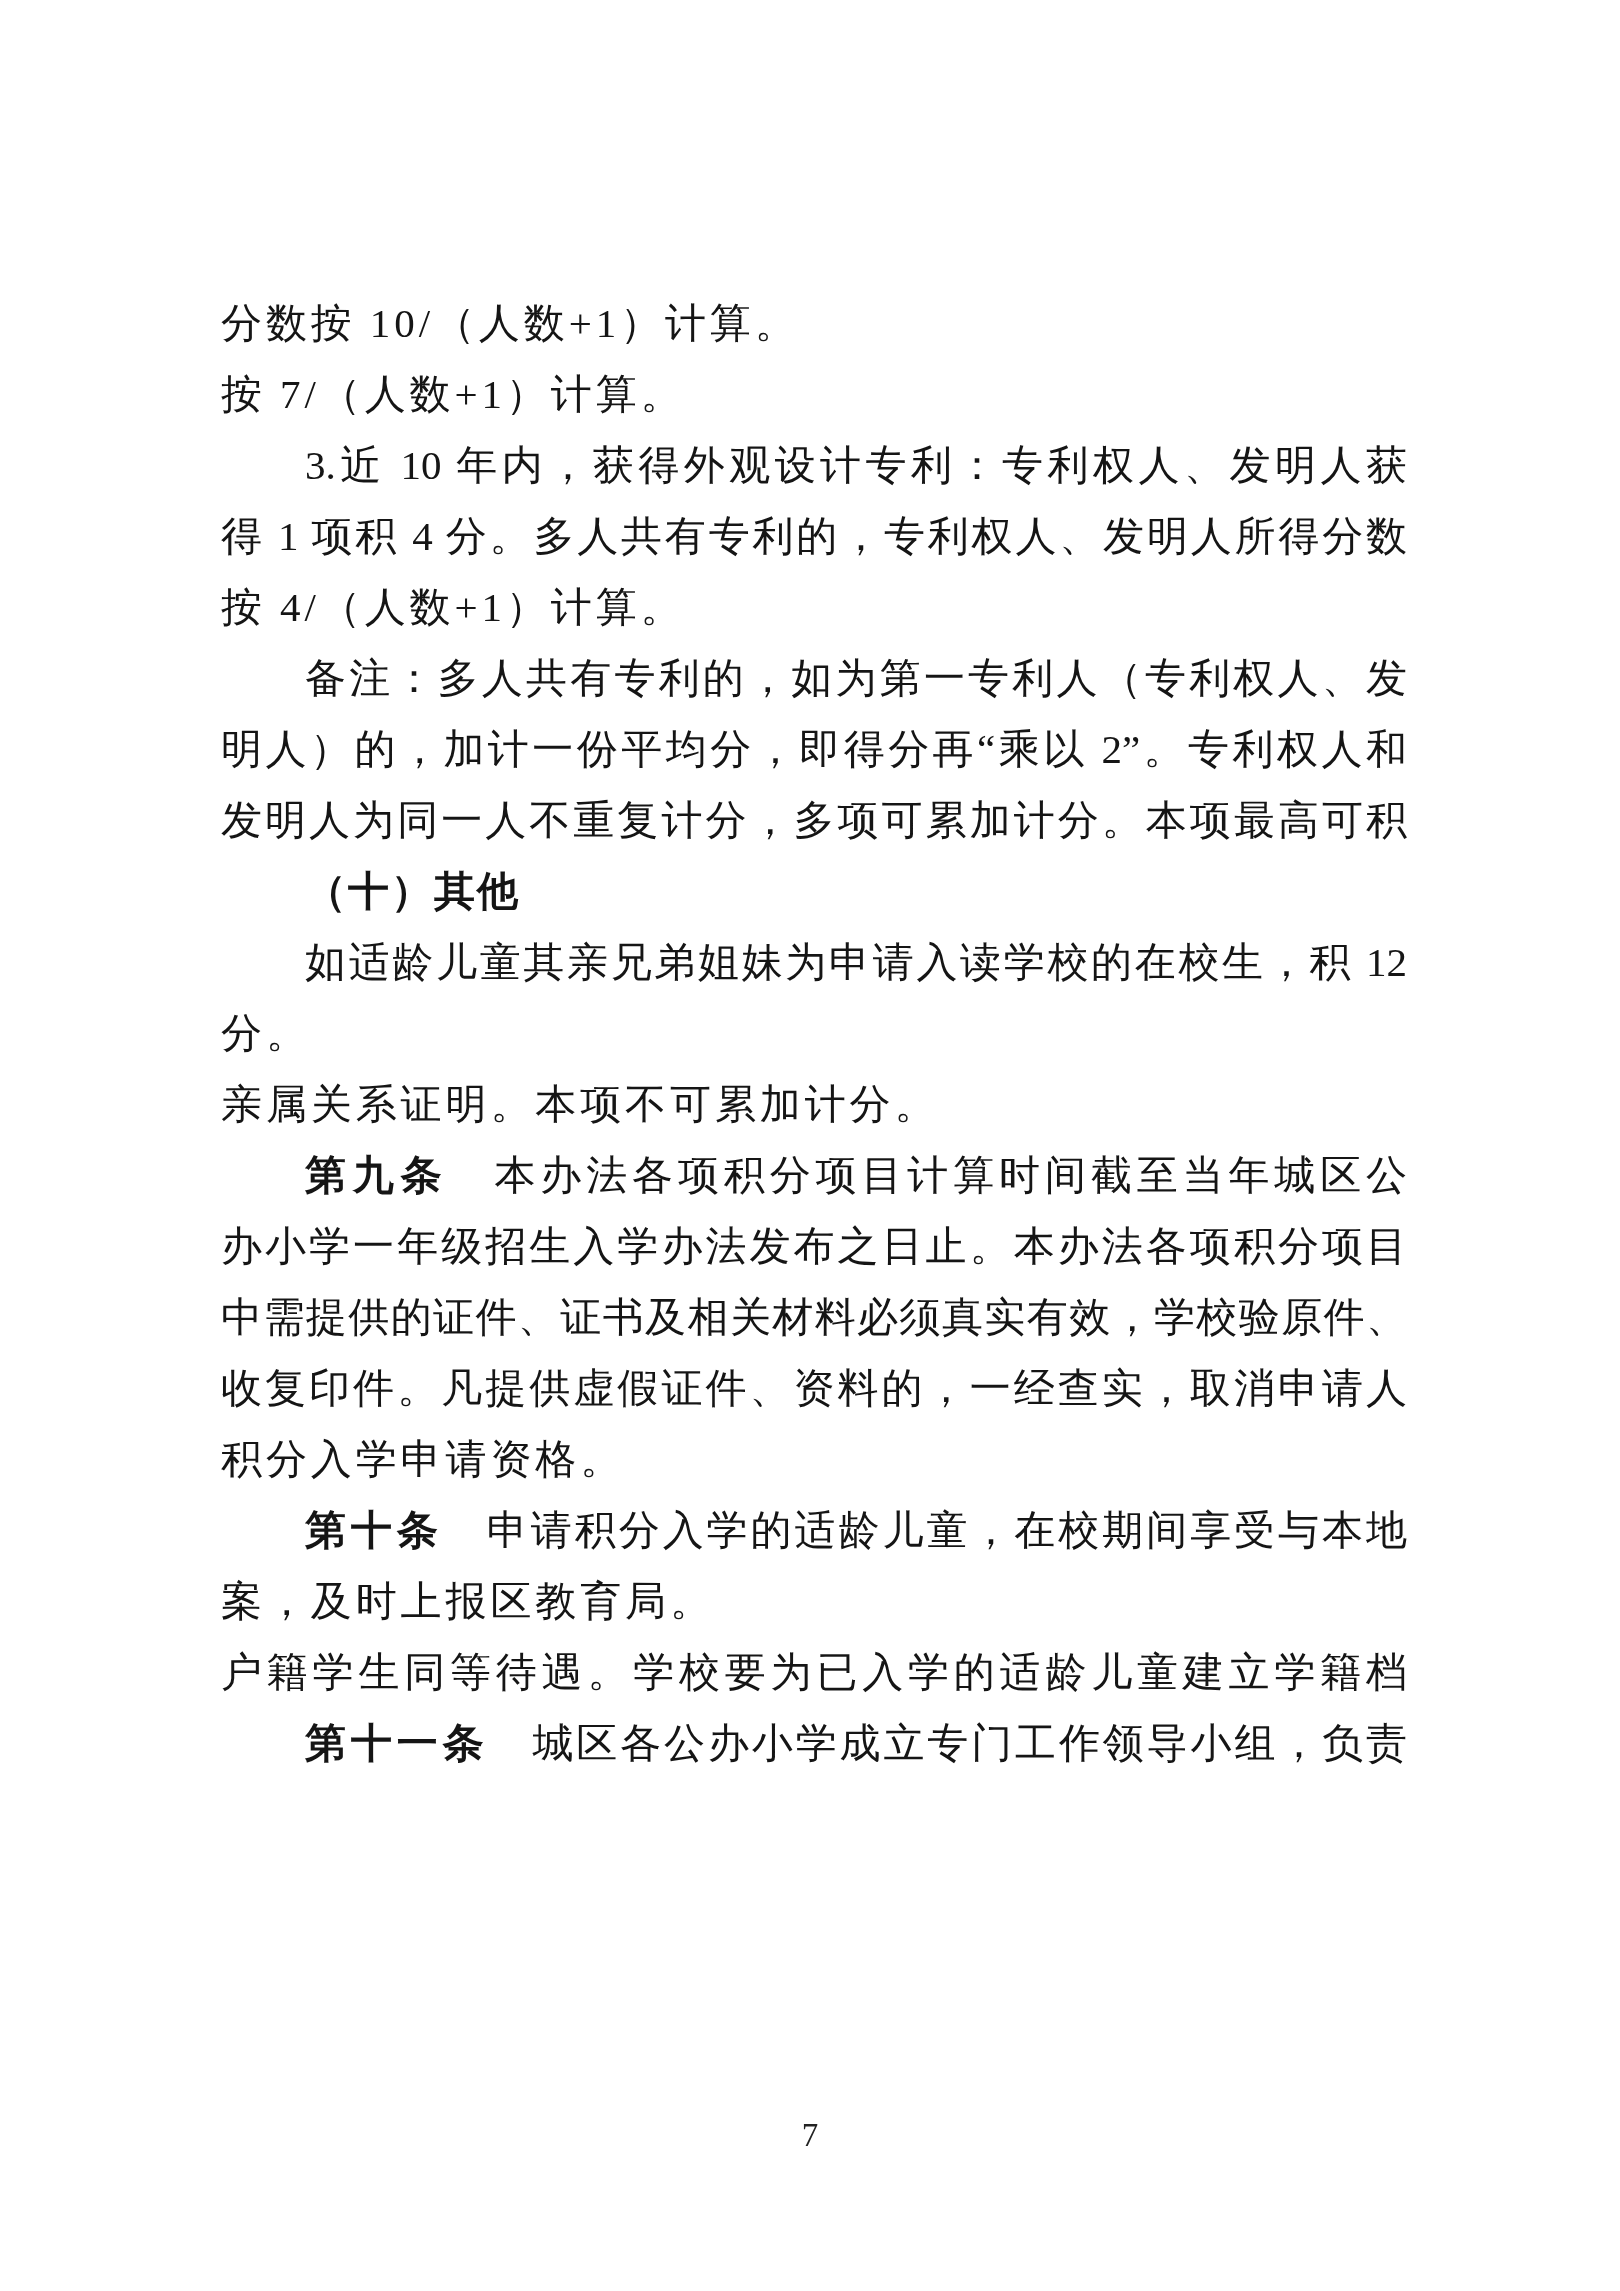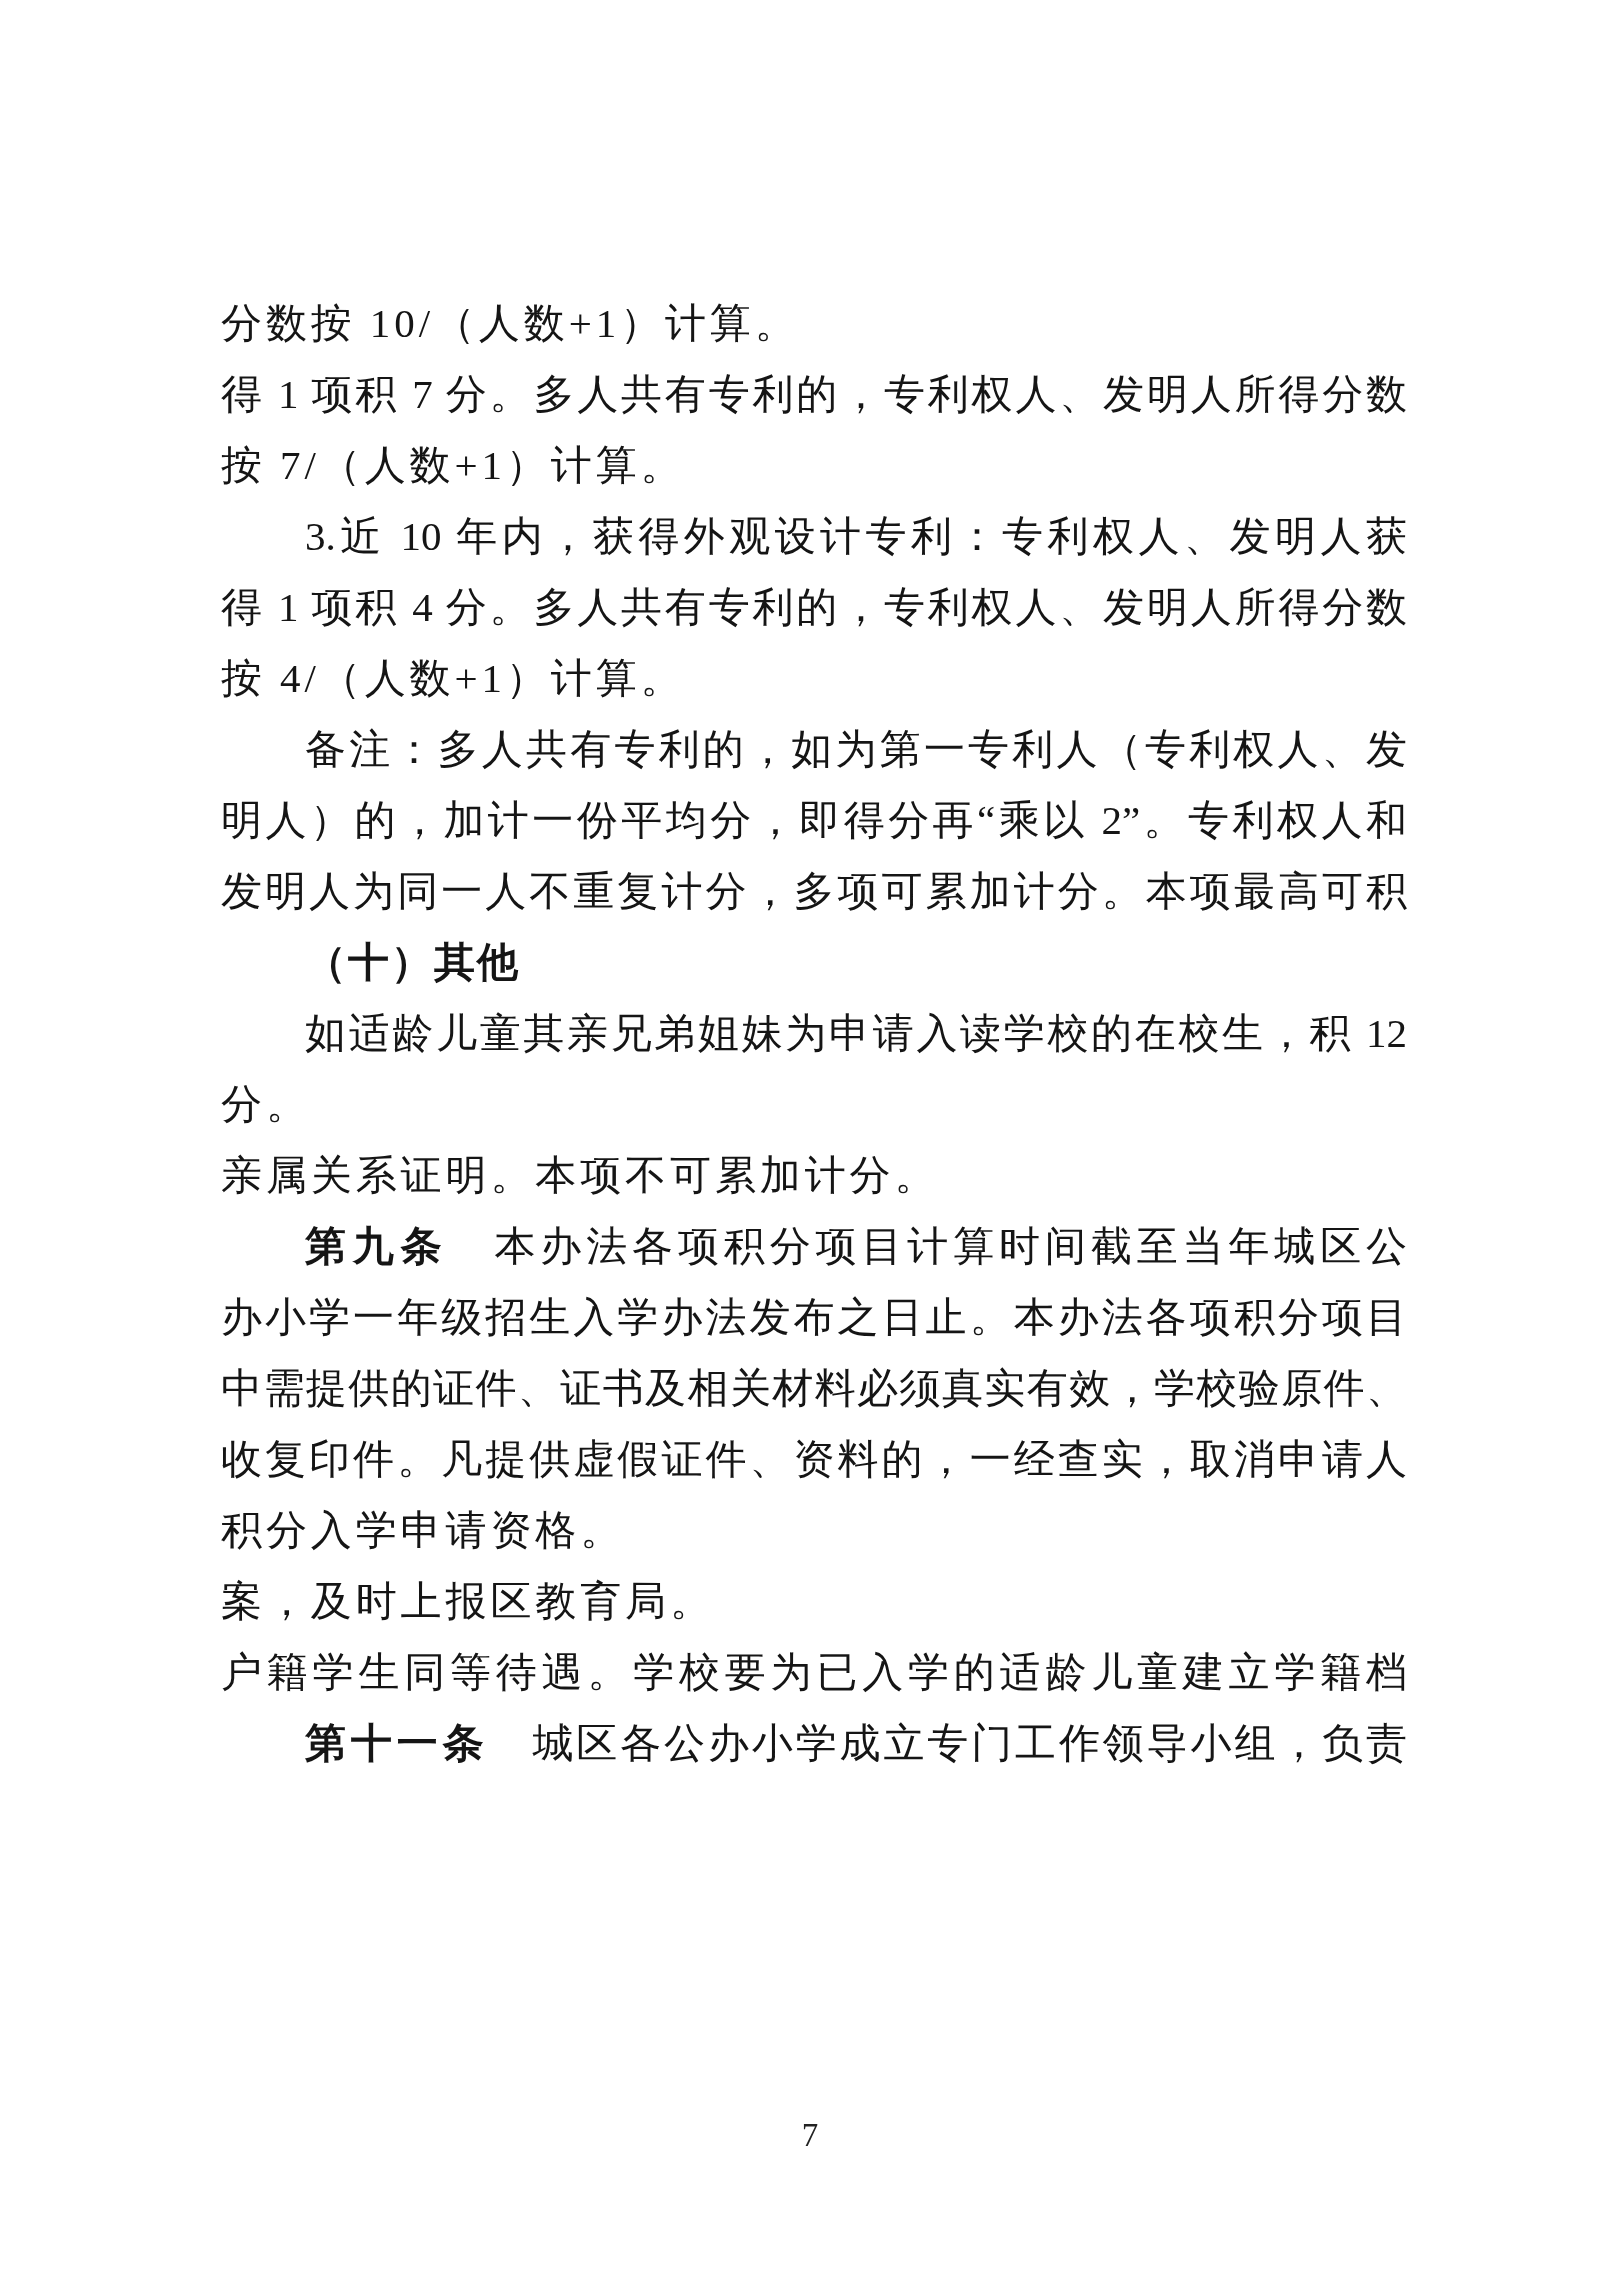--- a/index.html
+++ b/index.html
@@ -46,37 +46,37 @@
     font-size: 33px;
     color: #222222;
   }
 </style>
 </head>
 <body>
 
 <div class="page">
   <div class="text-block">
     <div class="line"><span>分数按 10/（人数+1）计算。</span></div>
-    <div class="line j"><span>得 1 项积 7 分。多人共有专利的，专利权人、发明人所得分数</span></div>
     <div class="line"><span>按 7/（人数+1）计算。</span></div>
     <div class="line i j"><span>3.近 10 年内，获得外观设计专利：专利权人、发明人获</span></div>
     <div class="line j"><span>得 1 项积 4 分。多人共有专利的，专利权人、发明人所得分数</span></div>
     <div class="line"><span>按 4/（人数+1）计算。</span></div>
     <div class="line i j"><span>备注：多人共有专利的，如为第一专利人（专利权人、发</span></div>
     <div class="line j"><span>明人）的，加计一份平均分，即得分再“乘以 2”。专利权人和</span></div>
     <div class="line j"><span>发明人为同一人不重复计分，多项可累加计分。本项最高可积</span></div>
     <div class="line i"><b class="h">（十）其他</b></div>
     <div class="line i j"><span>如适龄儿童其亲兄弟姐妹为申请入读学校的在校生，积 12</span></div>
     <div class="line"><span>分。</span></div>
     <div class="line"><span>亲属关系证明。本项不可累加计分。</span></div>
     <div class="line i j"><b class="h">第九条</b><span>　本办法各项积分项目计算时间截至当年城区公</span></div>
     <div class="line j"><span>办小学一年级招生入学办法发布之日止。本办法各项积分项目</span></div>
     <div class="line j"><span>中需提供的证件、证书及相关材料必须真实有效，学校验原件、</span></div>
     <div class="line j"><span>收复印件。凡提供虚假证件、资料的，一经查实，取消申请人</span></div>
     <div class="line"><span>积分入学申请资格。</span></div>
+    <div class="line i j"><b class="h">第十条</b><span>　申请积分入学的适龄儿童，在校期间享受与本地</span></div>
     <div class="line"><span>案，及时上报区教育局。</span></div>
     <div class="line j"><span>户籍学生同等待遇。学校要为已入学的适龄儿童建立学籍档</span></div>
     <div class="line i j"><b class="h">第十一条</b><span>　城区各公办小学成立专门工作领导小组，负责</span></div>
   </div>
 
   <div class="page-number">7</div>
 </div>
 
 
 </body></html>

